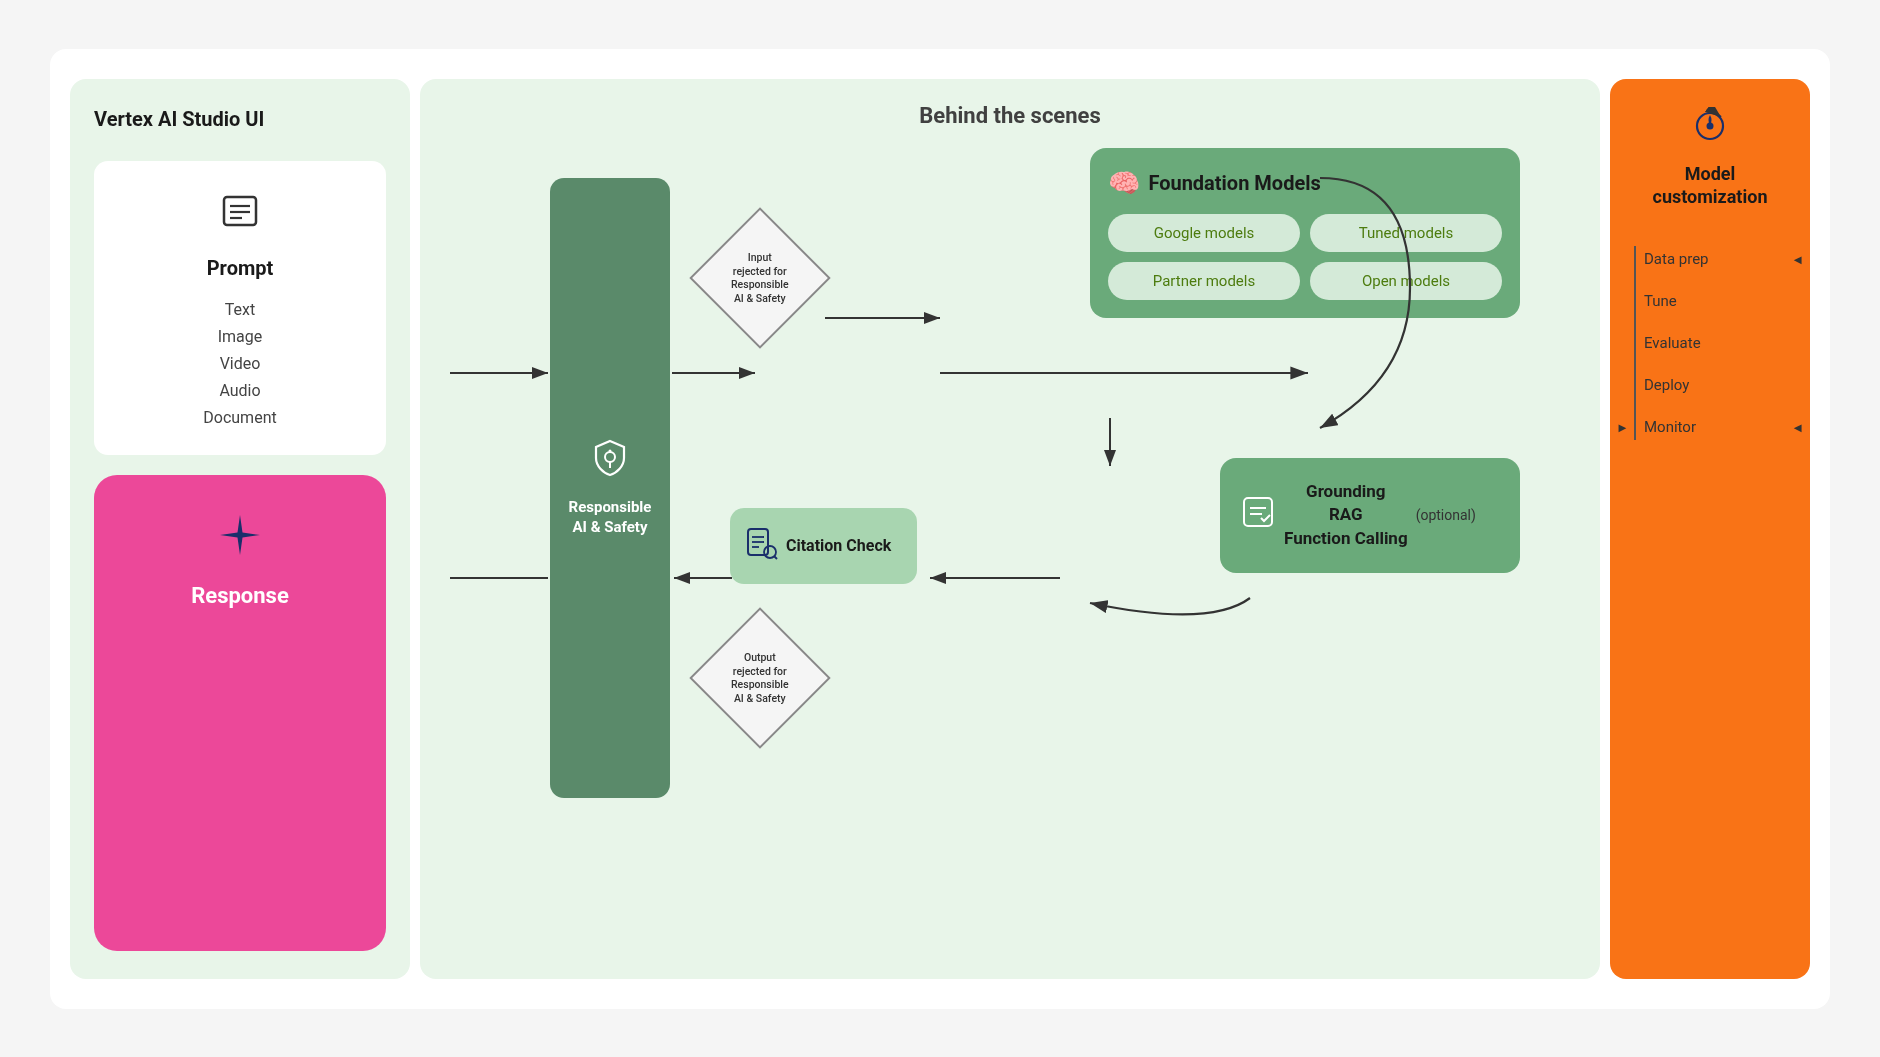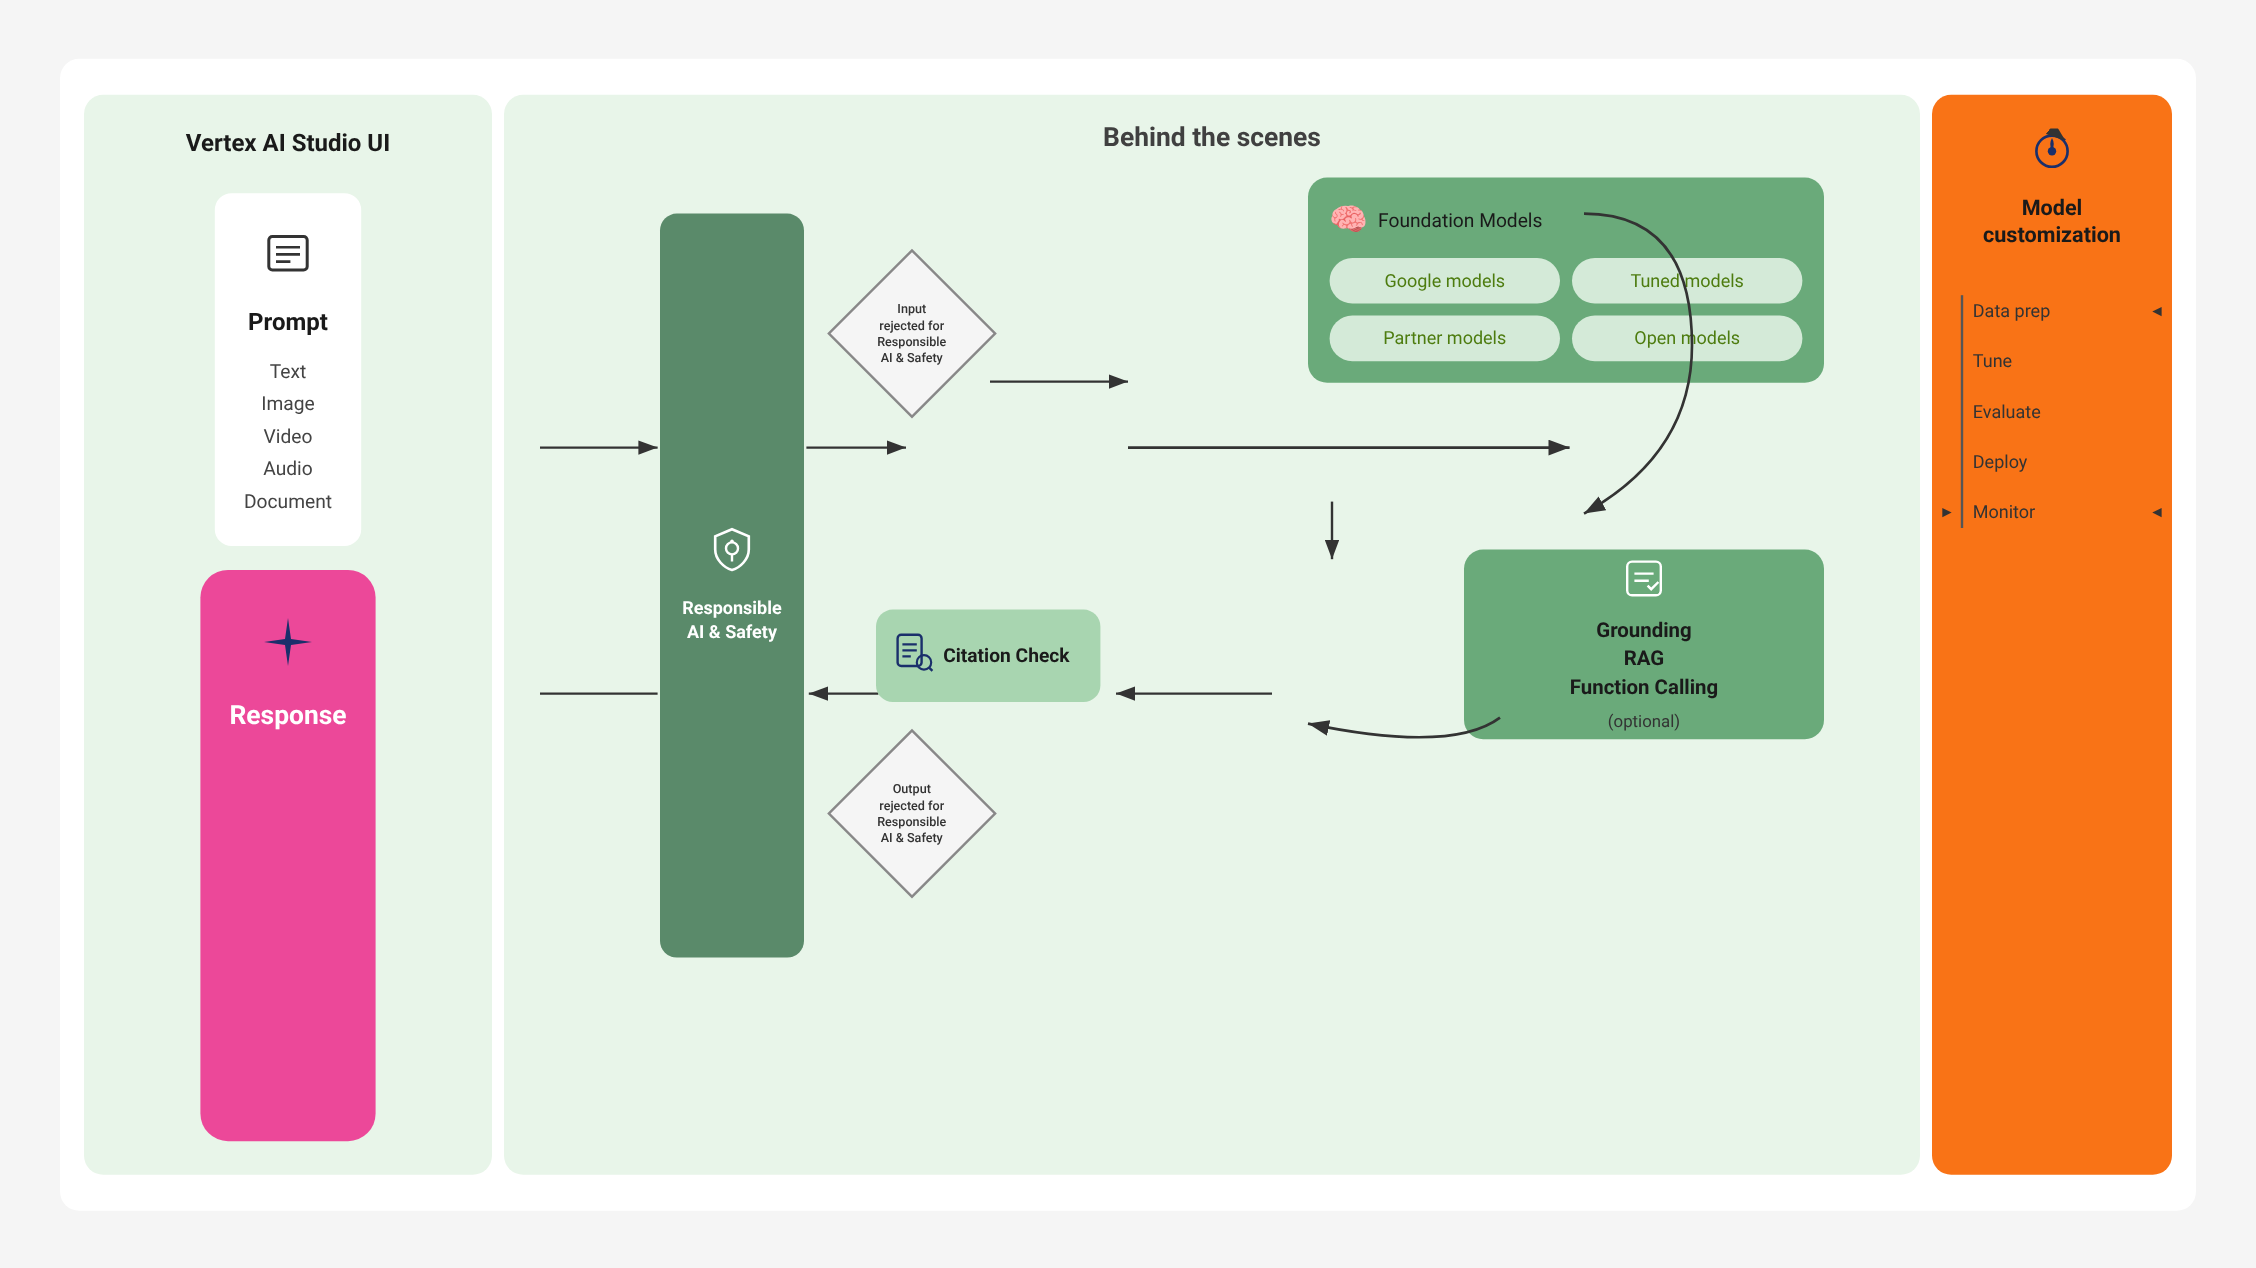--- a/index.html
+++ b/index.html
@@ -27,21 +27,20 @@
     
     .left-panel {
       width: 340px;
       min-width: 340px;
       background: #e8f5e9;
       border-radius: 16px;
       padding: 28px 24px;
       display: flex;
       flex-direction: column;
       gap: 20px;
-      align-items: center;
     }
     .left-panel-title {
       font-size: 20px;
       font-weight: 700;
       color: #1a1a1a;
       margin-bottom: 10px;
     }
     .prompt-card {
       background: #ffffff;
       border-radius: 14px;
@@ -156,22 +155,22 @@
     .foundation-header {
       display: flex;
       align-items: center;
       gap: 8px;
       margin-bottom: 16px;
     }
     .foundation-icon {
       font-size: 26px;
     }
     .foundation-title {
-      font-size: 16px;
-      font-weight: 400;
+      font-size: 20px;
+      font-weight: 700;
       color: #1a1a1a;
     }
     .model-pills-grid {
       display: grid;
       grid-template-columns: 1fr 1fr;
       gap: 10px;
     }
     .model-pill {
       background: #d4ead8;
       border-radius: 24px;
@@ -182,23 +181,23 @@
     }
 
     
     .grounding-box {
       position: absolute;
       right: 50px;
       top: 310px;
       width: 300px;
       background: #6aaa7a;
       border-radius: 16px;
-      padding: 6px 20px;
-      display: flex;
-      flex-direction: column;
+      padding: 22px 20px;
+      display: flex;
+      flex-direction: row;
       align-items: center;
       gap: 8px;
     }
     .grounding-icon {
       font-size: 28px;
     }
     .grounding-title {
       font-size: 17px;
       font-weight: 700;
       color: #1a1a1a;

